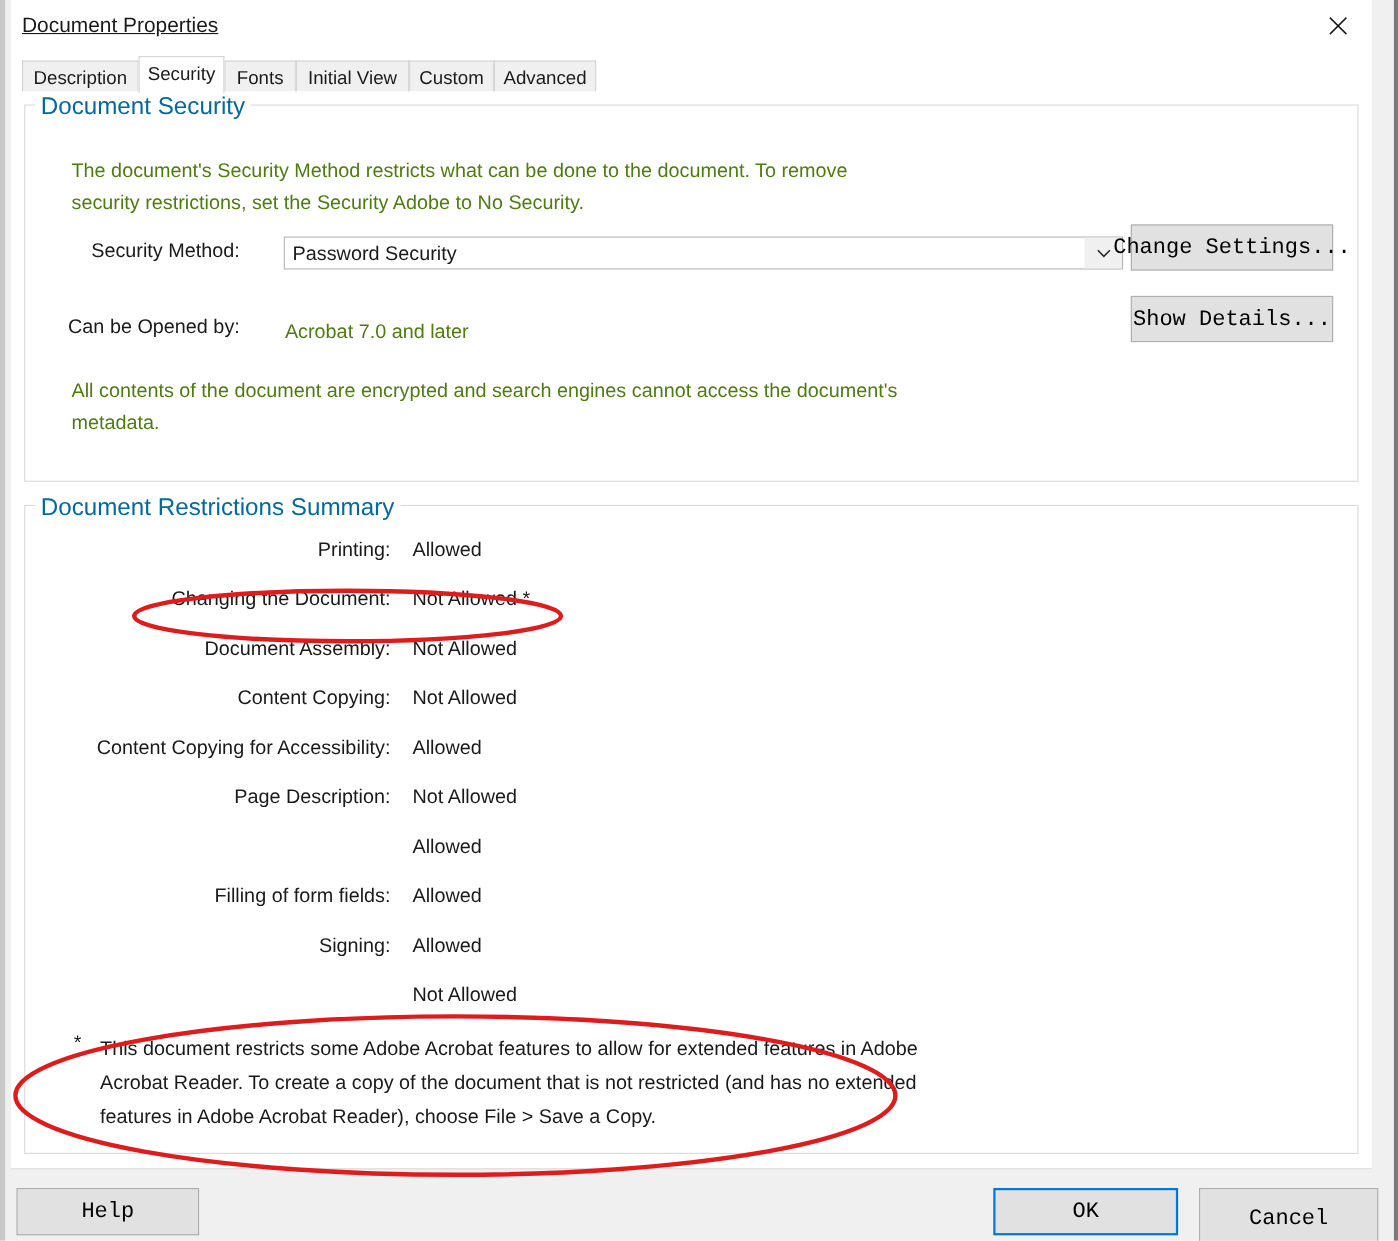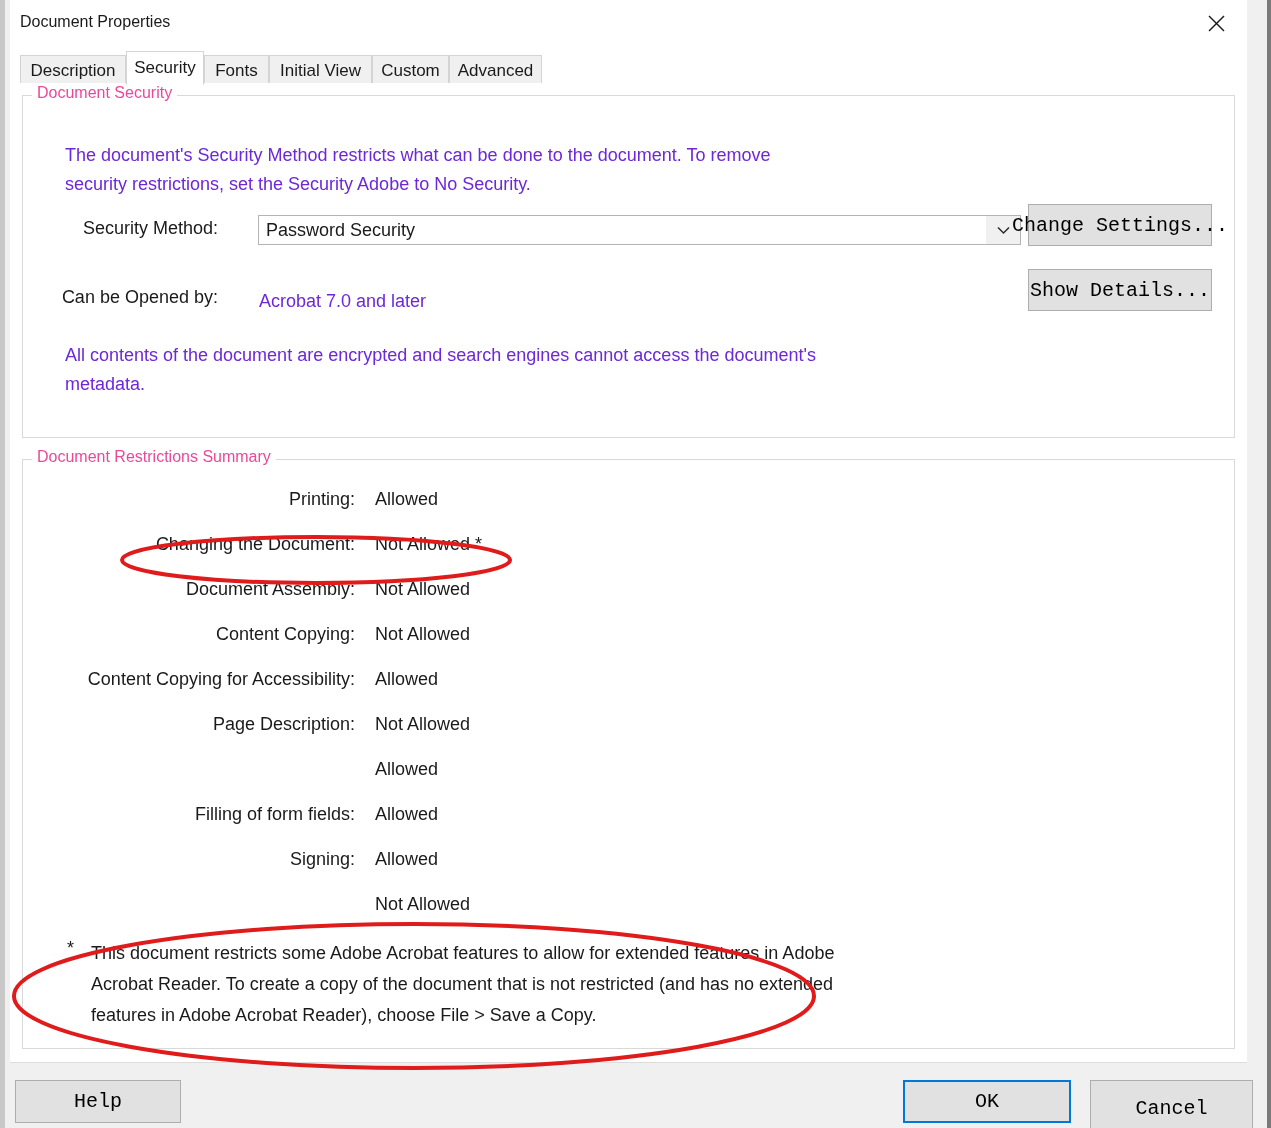--- a/index.html
+++ b/index.html
@@ -53,23 +53,24 @@
   
   .titlebar {
     position: absolute;
     left: 10px; top: 0;
     width: 1237px; height: 49px;
     background: #ffffff;
   }
   .title-text {
     position: absolute;
     left: 10px; top: 13px;
-    font-size: 16px;
-    color: #1a1a1a;
-    white-space: nowrap;
+    font-size: 19px;
+    color: #1a1a1a;
+    white-space: nowrap;
+    text-decoration: underline;
   }
   .close-btn {
     position: absolute;
     right: 8px; top: 0;
     width: 46px; height: 46px;
     display: flex;
     align-items: center;
     justify-content: center;
     cursor: pointer;
     background: transparent;
@@ -130,32 +131,32 @@
     border: 1px solid #d9d9d9;
     box-sizing: border-box;
     background: transparent;
   }
   .groupbox-legend {
     position: absolute;
     top: -12px;
     left: 9px;
     background: #ffffff;
     padding: 0 5px;
-    font-size: 16px;
-    color: #ec4899;
+    font-size: 22px;
+    color: #0369a1;
     white-space: nowrap;
   }
 
   #grp-security { left: 12px; top: 11px; width: 1213px; height: 343px; }
   #grp-restrictions { left: 12px; top: 375px; width: 1213px; height: 590px; }
 
   .body-text {
     position: absolute;
     font-size: 18px;
-    color: #6d28d9;
+    color: #4d7c0f;
     line-height: 29px;
   }
 
   
   .field-label {
     position: absolute;
     font-size: 18px;
     color: #1a1a1a;
     white-space: nowrap;
     text-align: right;

